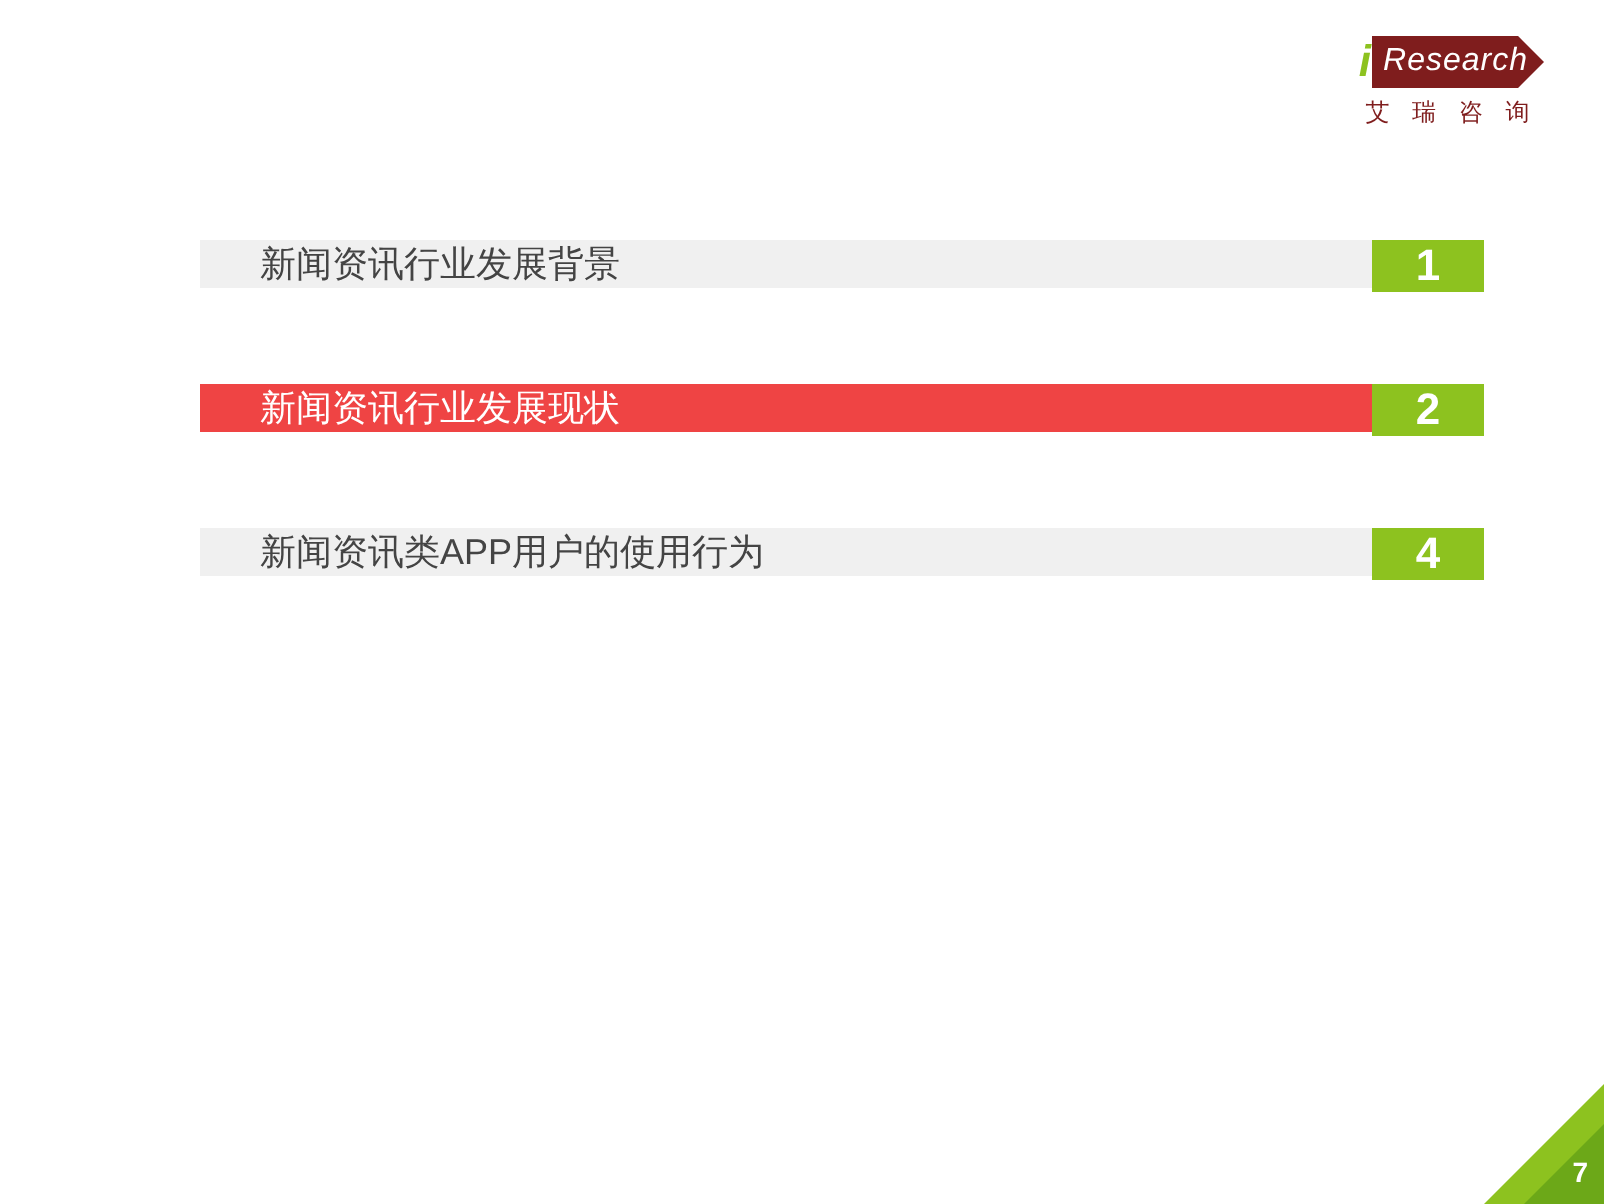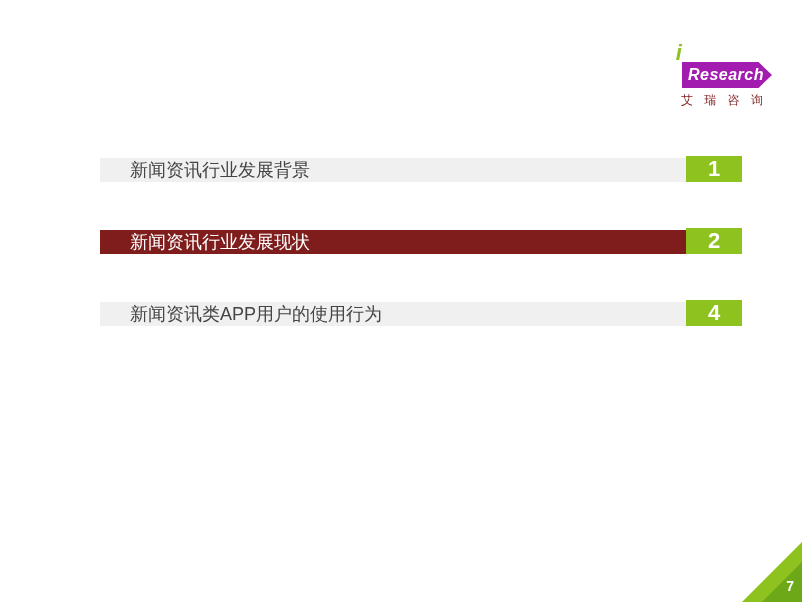--- a/index.html
+++ b/index.html
@@ -36,29 +36,28 @@
     }
 
     .logo-i {
       font-size: 22px;
       font-weight: bold;
       color: #8dc21f;
       font-style: italic;
     }
 
     .logo-research-shape {
-      background: #a21caf;
+      background: #7f1d1d;
       color: white;
       font-size: 16px;
-      font-weight: bold;
+      font-weight: normal;
       font-style: italic;
       padding: 4px 8px 4px 6px;
       clip-path: polygon(0 0, 85% 0, 100% 50%, 85% 100%, 0 100%);
       letter-spacing: 0.5px;
-      margin-top: 44px;
     }
 
     .logo-subtitle {
       font-size: 12px;
       color: #7f1d1d;
       letter-spacing: 4px;
       margin-top: 4px;
     }
 
     
@@ -67,37 +66,37 @@
       top: 120px;
       left: 100px;
       right: 60px;
       display: flex;
       flex-direction: column;
       gap: 10px;
     }
 
     .menu-item {
       display: flex;
-      align-items: flex-end;
+      align-items: flex-start;
       height: 62px;
       position: relative;
     }
 
     .menu-text-area {
       flex: 1;
       display: flex;
       align-items: center;
       padding-left: 30px;
       font-size: 18px;
       color: #444;
       background: #f0f0f0;
     }
 
     .menu-item.active .menu-text-area {
-      background: #7f1d1d;
+      background: #ef4444;
       color: #ffffff;
     }
 
     .menu-number-area {
       width: 56px;
       display: flex;
       align-items: center;
       justify-content: center;
       background: #8dc21f;
       color: white;

